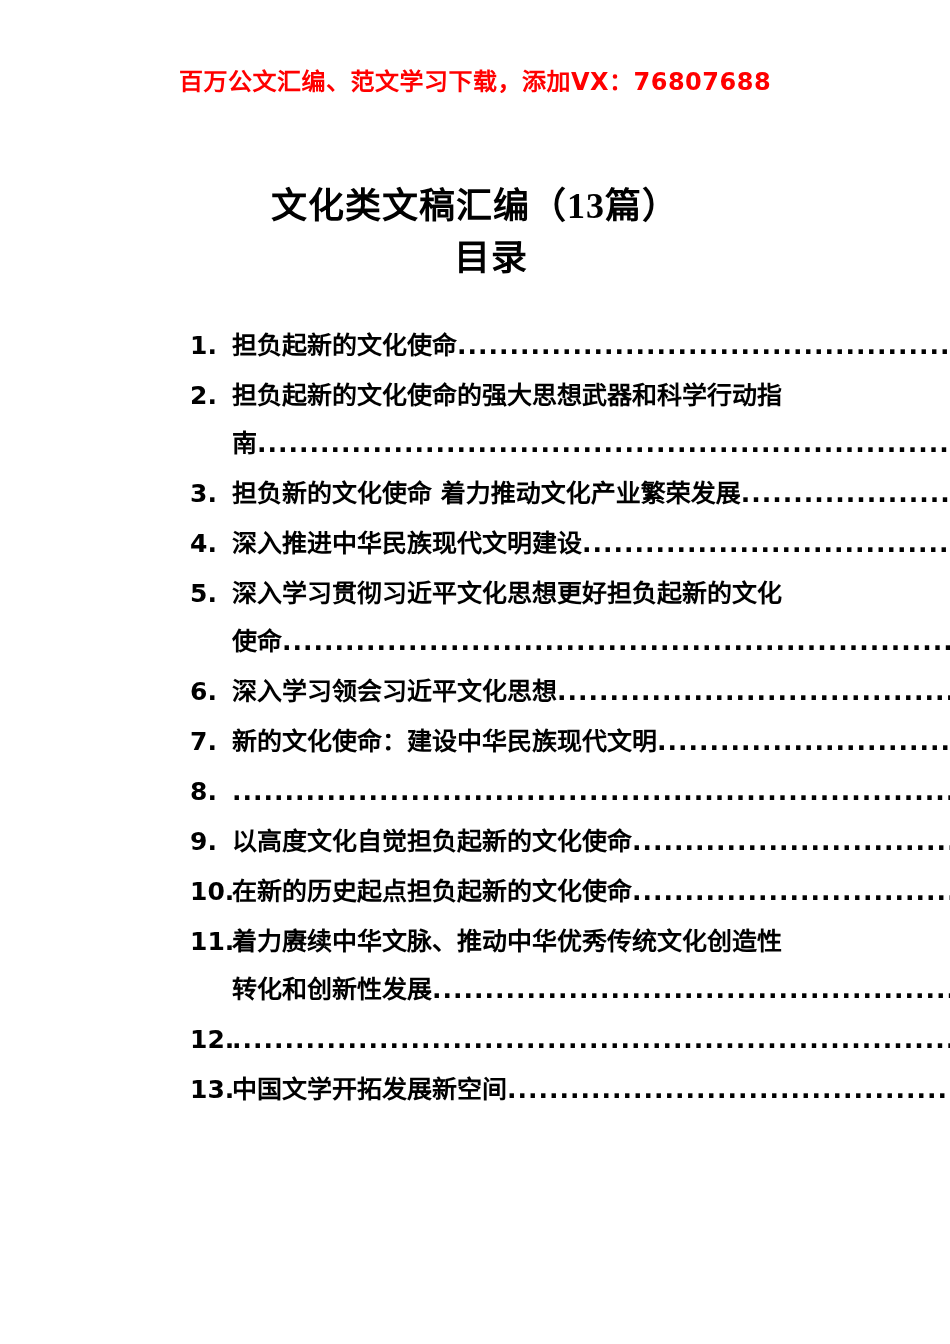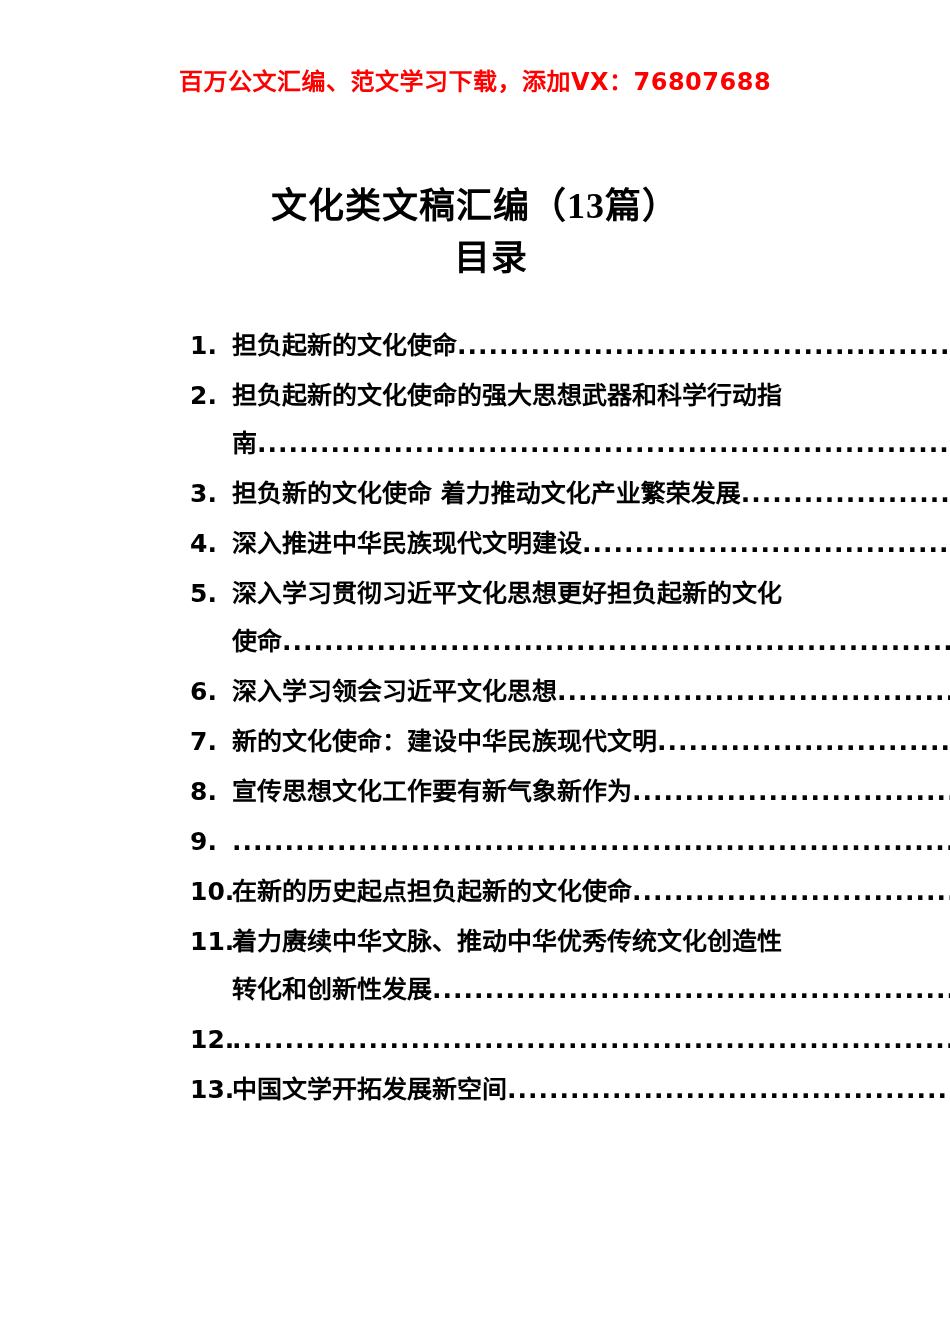--- a/index.html
+++ b/index.html
@@ -179,29 +179,29 @@
           <div class="leader-row">
             <span class="leader-text">新的文化使命：建设中华民族现代文明</span>
             <span class="leader-dots">........................................................................................................................</span>
           </div>
         </div>
       </div>
       <div class="toc-entry">
         <span class="toc-num">8.</span>
         <div class="toc-body">
           <div class="leader-row">
-            <span class="leader-text">宣传思想文化工作要有新气象新作为</span>
             <span class="leader-dots">........................................................................................................................</span>
           </div>
         </div>
       </div>
       <div class="toc-entry">
         <span class="toc-num">9.</span>
         <div class="toc-body">
           <div class="leader-row">
+            <span class="leader-text">以高度文化自觉担负起新的文化使命</span>
             <span class="leader-dots">........................................................................................................................</span>
           </div>
         </div>
       </div>
       <div class="toc-entry">
         <span class="toc-num">10.</span>
         <div class="toc-body">
           <div class="leader-row">
             <span class="leader-text">在新的历史起点担负起新的文化使命</span>
             <span class="leader-dots">........................................................................................................................</span>

